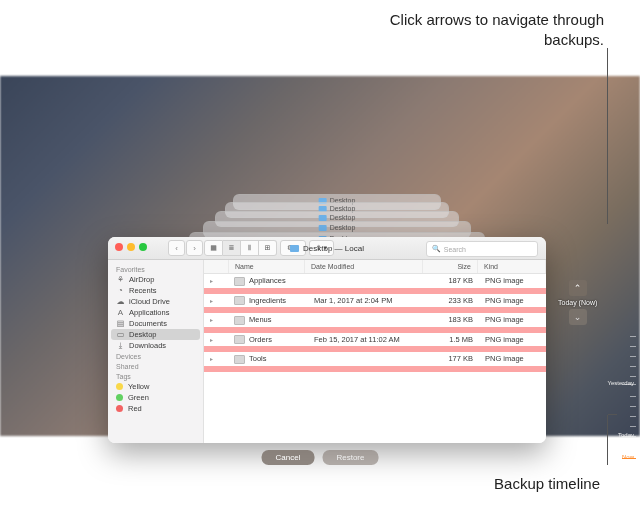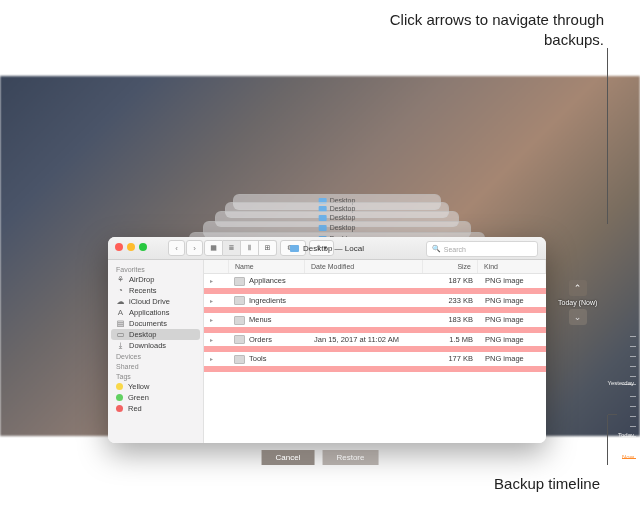--- a/index.html
+++ b/index.html
@@ -66,21 +66,21 @@
   .tm-label{font-size:7px;color:#fff;margin:1px 0;text-shadow:0 0 2px #000}
 
   
   .timeline{position:absolute;right:4px;top:84px;width:30px;height:345px}
   .tick{position:absolute;right:0;height:1px;background:rgba(255,255,255,0.5)}
   .timeline .lbl{position:absolute;right:2px;font-size:6px;color:#eee;text-align:right;width:40px}
   .timeline .lbl.now{color:#ff8a2a}
 
   
   .btns{position:absolute;left:50%;top:450px;transform:translateX(-50%);display:flex;gap:8px}
-  .btn{padding:3px 14px;border-radius:0;font-size:8px;color:#fff;background:rgba(125,115,108,0.85)}
+  .btn{padding:3px 14px;border-radius:7px;font-size:8px;color:#fff;background:rgba(125,115,108,0.85)}
   .btn.off{background:rgba(125,115,108,0.55);color:#eee}
 </style>
 </head>
 <body>
 
 <div class="stage"></div>
 
 <div class="stage-overlay">
 
   <div class="ghost" style="left:233px;top:118px;width:206px;height:14px">
@@ -225,33 +225,34 @@
       <div id="rows">
           <div class="row">
             <div class="c-disc">▸</div>
             <div class="c-name"><span class="fic"></span>Appliances</div>
             <div class="c-size">187 KB</div>
             <div class="c-kind">PNG image</div>
           </div>
           <div class="row">
             <div class="c-disc">▸</div>
             <div class="c-name"><span class="fic"></span>Ingredients</div>
+            <div class="c-date">Mar 1, 2017 at 2:04 PM</div>
             <div class="c-size">233 KB</div>
             <div class="c-kind">PNG image</div>
           </div>
           <div class="row">
             <div class="c-disc">▸</div>
             <div class="c-name"><span class="fic"></span>Menus</div>
             <div class="c-size">183 KB</div>
             <div class="c-kind">PNG image</div>
           </div>
           <div class="row">
             <div class="c-disc">▸</div>
             <div class="c-name"><span class="fic"></span>Orders</div>
-            <div class="c-date">Jan 15, 2017 at 11:02 AM</div>
+            <div class="c-date">Feb 15, 2017 at 11:02 AM</div>
             <div class="c-size">1.5 MB</div>
             <div class="c-kind">PNG image</div>
           </div>
           <div class="row">
             <div class="c-disc">▸</div>
             <div class="c-name"><span class="fic"></span>Tools</div>
             <div class="c-size">177 KB</div>
             <div class="c-kind">PNG image</div>
           </div>
         </div>

